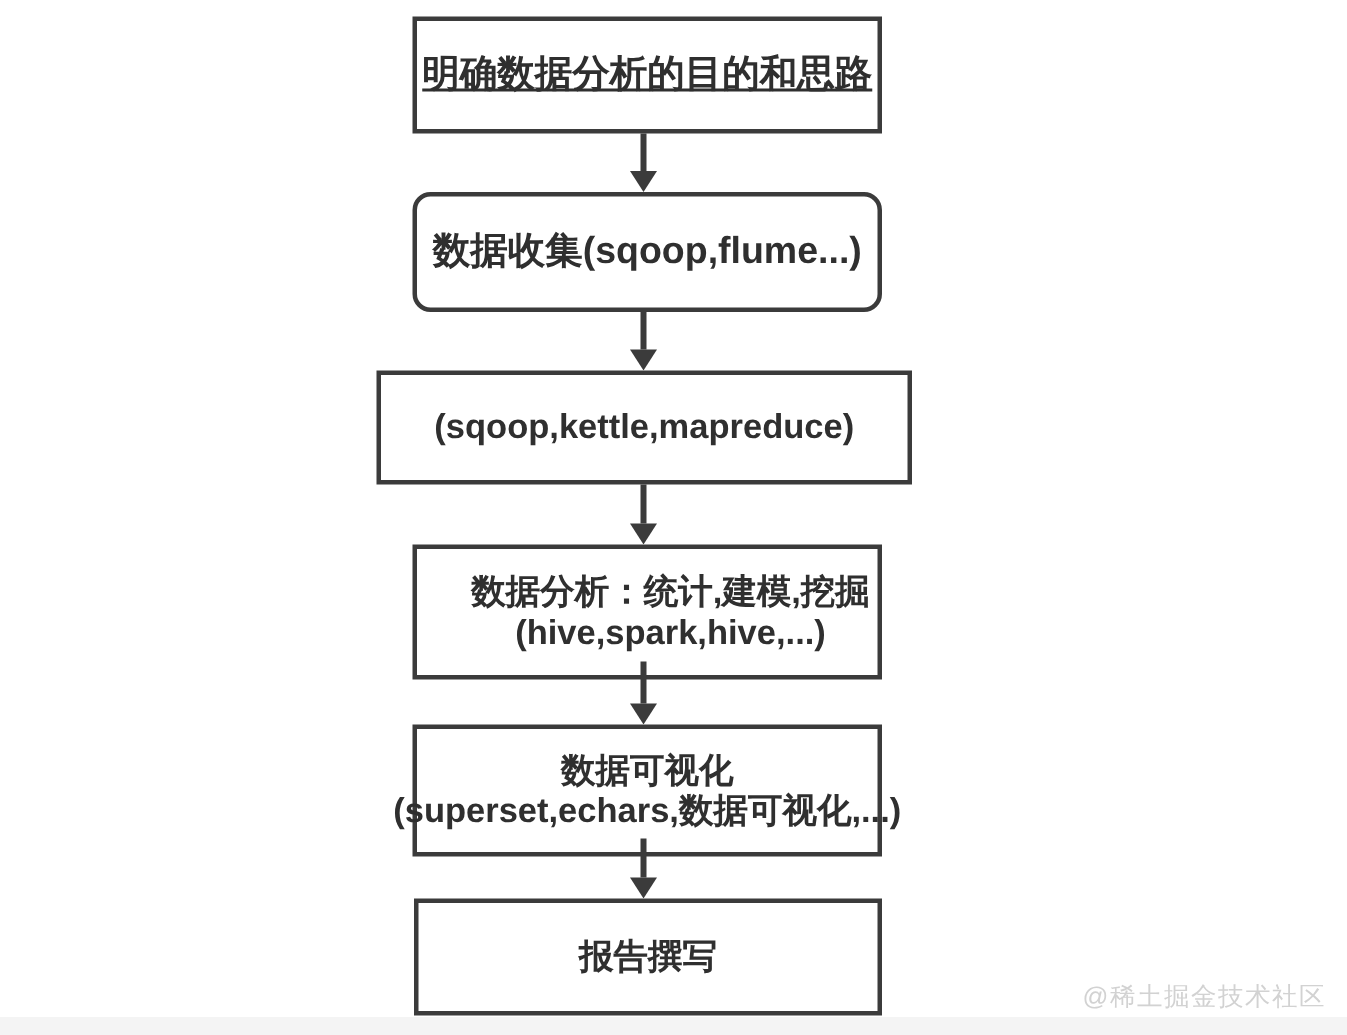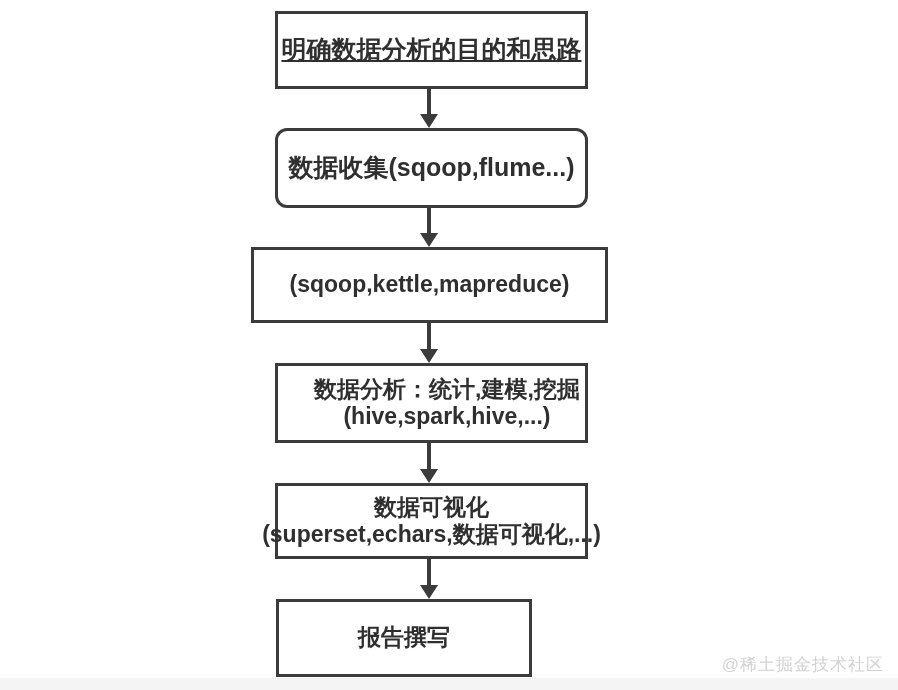--- a/index.html
+++ b/index.html
@@ -49,23 +49,23 @@
   .flow-box .line {
     display: block;
     white-space: nowrap;
     line-height: 1.18;
   }
 
   
   #box-1 { left: 275px; top: 11px;  width: 313px; height: 78px; }
   #box-2 { left: 275px; top: 128px; width: 313px; height: 80px; border-radius: 12px; }
   #box-3 { left: 251px; top: 247px; width: 357px; height: 76px; }
-  #box-4 { left: 275px; top: 363px; width: 313px; height: 80px; padding-left: 31px; }
-  #box-5 { left: 275px; top: 483px; width: 313px; height: 76px; }
-  #box-6 { left: 276px; top: 599px; width: 256px; height: 78px; }
+  #box-4 { left: 275px; top: 363px; width: 313px; height: 90px; padding-left: 31px; }
+  #box-5 { left: 275px; top: 483px; width: 313px; height: 88px; }
+  #box-6 { left: 276px; top: 599px; width: 312px; height: 78px; }
 
   #box-1 .line { font-size: 25px; text-decoration: underline; }
   #box-2 .line { font-size: 25px; }
   #box-3 .line { font-size: 23px; }
   #box-4 .line { font-size: 23px; }
   #box-5 .line { font-size: 23px; }
   #box-6 .line { font-size: 23px; }
 
   
   .connector {

